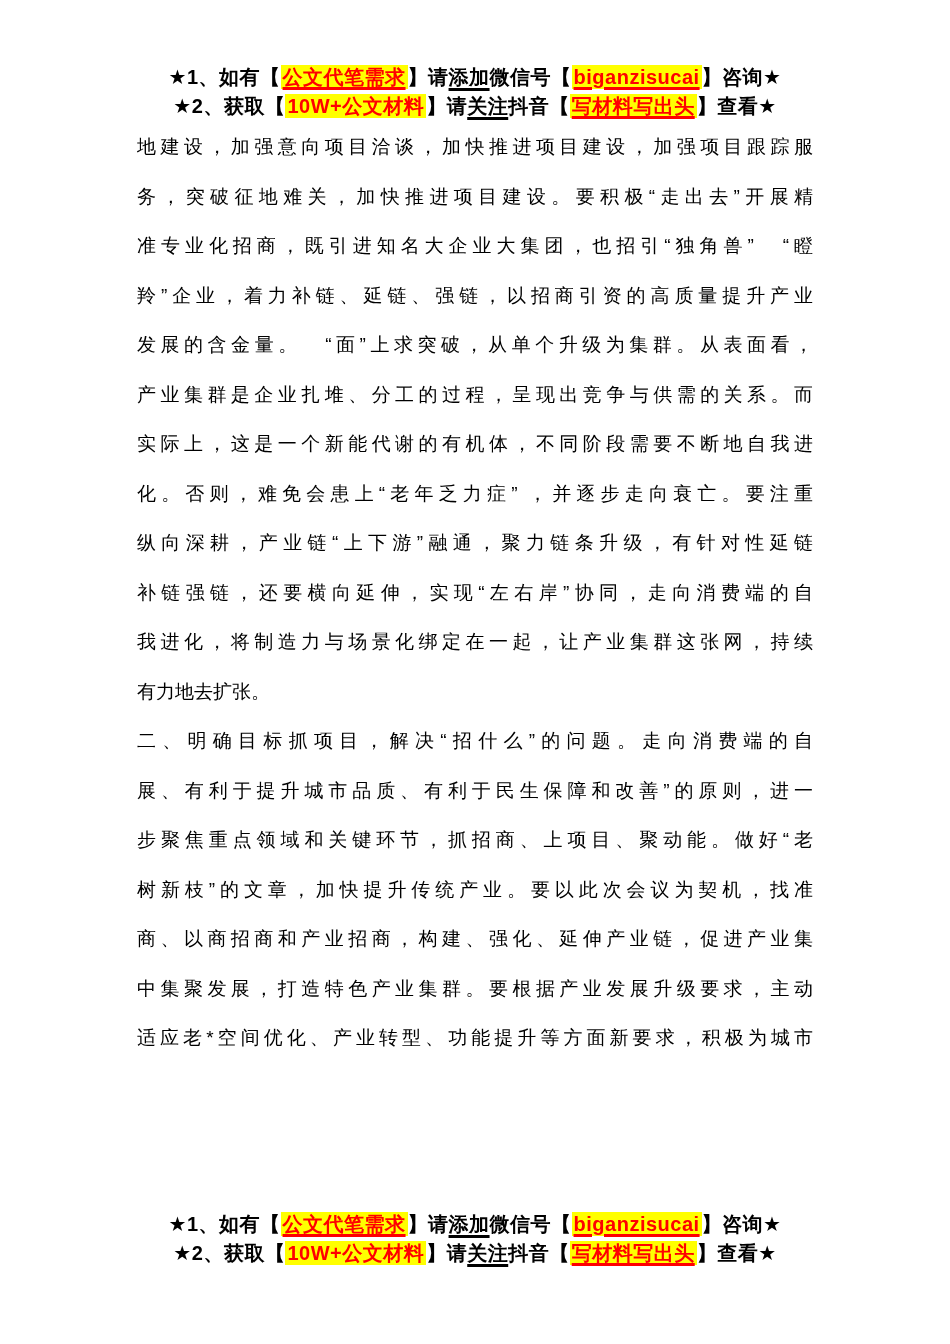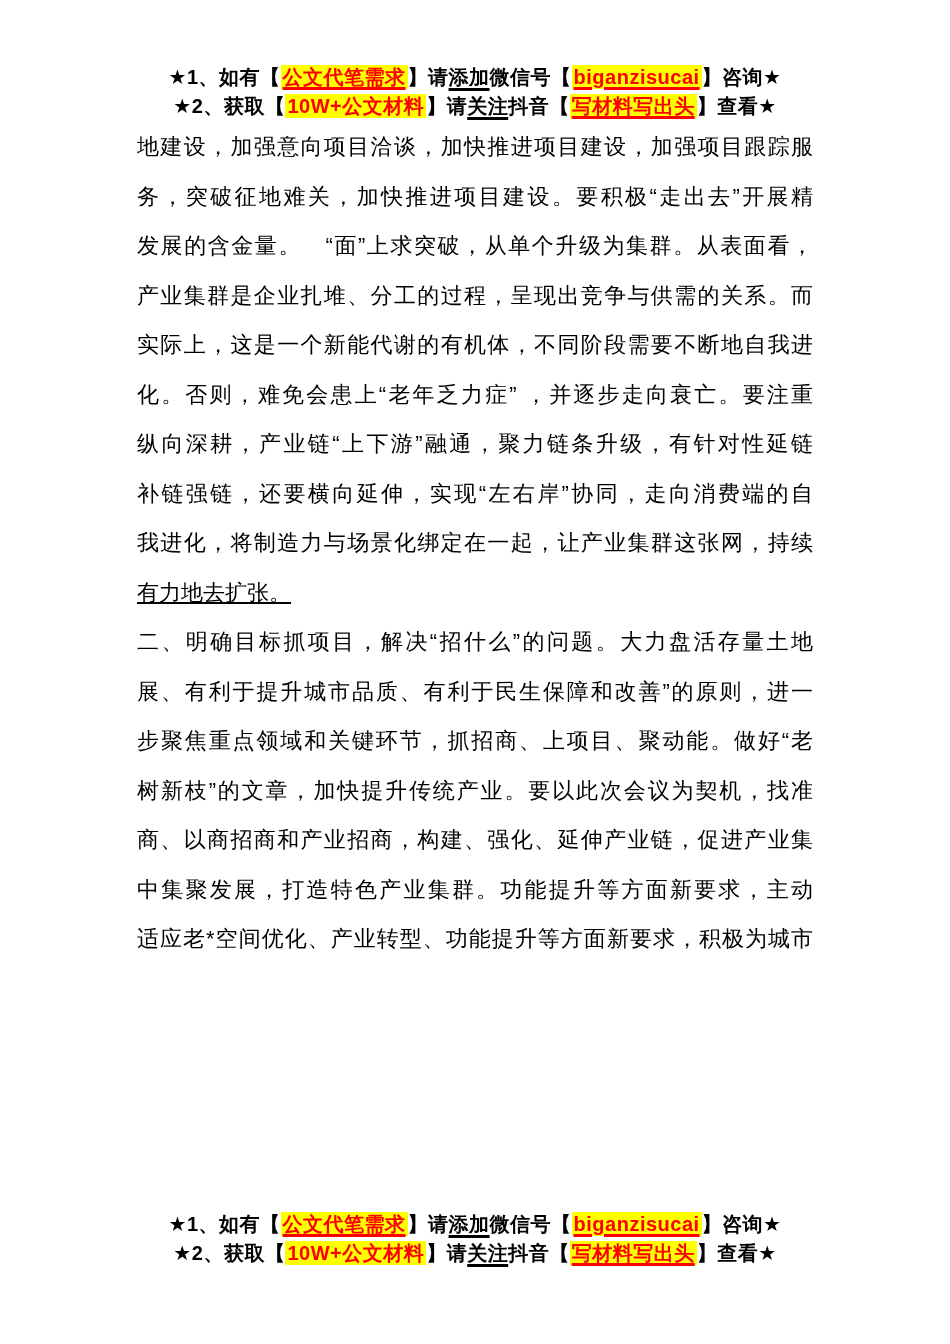--- a/index.html
+++ b/index.html
@@ -48,69 +48,70 @@
     text-decoration-thickness: 2.5px;
     text-underline-offset: 4px;
     text-align: right;
   }
   
   .body-text {
     position: absolute;
     top: 122px;
     left: 137px;
     width: 676px;
-    font-size: 22px;
+    font-size: 19px;
     line-height: 49.5px;
     color: #000;
     font-weight: 400;
   }
   .paragraph { margin: 0; }
   .body-line {
     height: 49.5px;
     text-align: justify;
     text-align-last: justify;
     white-space: nowrap;
     overflow: visible;
   }
   .body-line.no-justify {
     text-align: center;
     text-align-last: left;
-    text-decoration: underline;
   }
 </style>
 </head>
 <body>
 
 <div class="page">
 
   <div class="banner header">
     <div class="banner-line"><span class="seg black">★1、如有【</span><span class="seg red-highlight-underline">公文代笔需求</span><span class="seg black">】请</span><span class="seg black-underline">添加</span><span class="seg black">微信号【</span><span class="seg red-highlight-underline">biganzisucai</span><span class="seg black">】咨询★</span></div>
     <div class="banner-line"><span class="seg black">★2、获取【</span><span class="seg red-highlight">10W+公文材料</span><span class="seg black">】请</span><span class="seg black-underline">关注</span><span class="seg black">抖音【</span><span class="seg red-highlight-underline">写材料写出头</span><span class="seg black">】查看★</span></div>
   </div>
 
   <div class="body-text">
       <div class="paragraph">
         <div class="body-line">地建设，加强意向项目洽谈，加快推进项目建设，加强项目跟踪服</div>
         <div class="body-line">务，突破征地难关，加快推进项目建设。要积极“走出去”开展精</div>
+        <div class="body-line">准专业化招商，既引进知名大企业大集团，也招引“独角兽”　“瞪</div>
+        <div class="body-line">羚”企业，着力补链、延链、强链，以招商引资的高质量提升产业</div>
         <div class="body-line">发展的含金量。　“面”上求突破，从单个升级为集群。从表面看，</div>
         <div class="body-line">产业集群是企业扎堆、分工的过程，呈现出竞争与供需的关系。而</div>
         <div class="body-line">实际上，这是一个新能代谢的有机体，不同阶段需要不断地自我进</div>
         <div class="body-line">化。否则，难免会患上“老年乏力症” ，并逐步走向衰亡。要注重</div>
         <div class="body-line">纵向深耕，产业链“上下游”融通，聚力链条升级，有针对性延链</div>
         <div class="body-line">补链强链，还要横向延伸，实现“左右岸”协同，走向消费端的自</div>
         <div class="body-line">我进化，将制造力与场景化绑定在一起，让产业集群这张网，持续</div>
         <div class="body-line no-justify">有力地去扩张。</div>
       </div>
       <div class="paragraph">
-        <div class="body-line">二、明确目标抓项目，解决“招什么”的问题。大力盘活存量土地</div>
+        <div class="body-line">二、明确目标抓项目，解决“招什么”的问题。走向消费端的自</div>
         <div class="body-line">展、有利于提升城市品质、有利于民生保障和改善”的原则，进一</div>
         <div class="body-line">步聚焦重点领域和关键环节，抓招商、上项目、聚动能。做好“老</div>
         <div class="body-line">树新枝”的文章，加快提升传统产业。要以此次会议为契机，找准</div>
         <div class="body-line">商、以商招商和产业招商，构建、强化、延伸产业链，促进产业集</div>
-        <div class="body-line">中集聚发展，打造特色产业集群。功能提升等方面新要求，主动</div>
+        <div class="body-line">中集聚发展，打造特色产业集群。要根据产业发展升级要求，主动</div>
         <div class="body-line">适应老*空间优化、产业转型、功能提升等方面新要求，积极为城市</div>
       </div>
     </div>
 
   <div class="banner footer">
     <div class="banner-line"><span class="seg black">★1、如有【</span><span class="seg red-highlight-underline">公文代笔需求</span><span class="seg black">】请</span><span class="seg black-underline">添加</span><span class="seg black">微信号【</span><span class="seg red-highlight-underline">biganzisucai</span><span class="seg black">】咨询★</span></div>
     <div class="banner-line"><span class="seg black">★2、获取【</span><span class="seg red-highlight">10W+公文材料</span><span class="seg black">】请</span><span class="seg black-underline">关注</span><span class="seg black">抖音【</span><span class="seg red-highlight-underline">写材料写出头</span><span class="seg black">】查看★</span></div>
   </div>
 
 </div>

